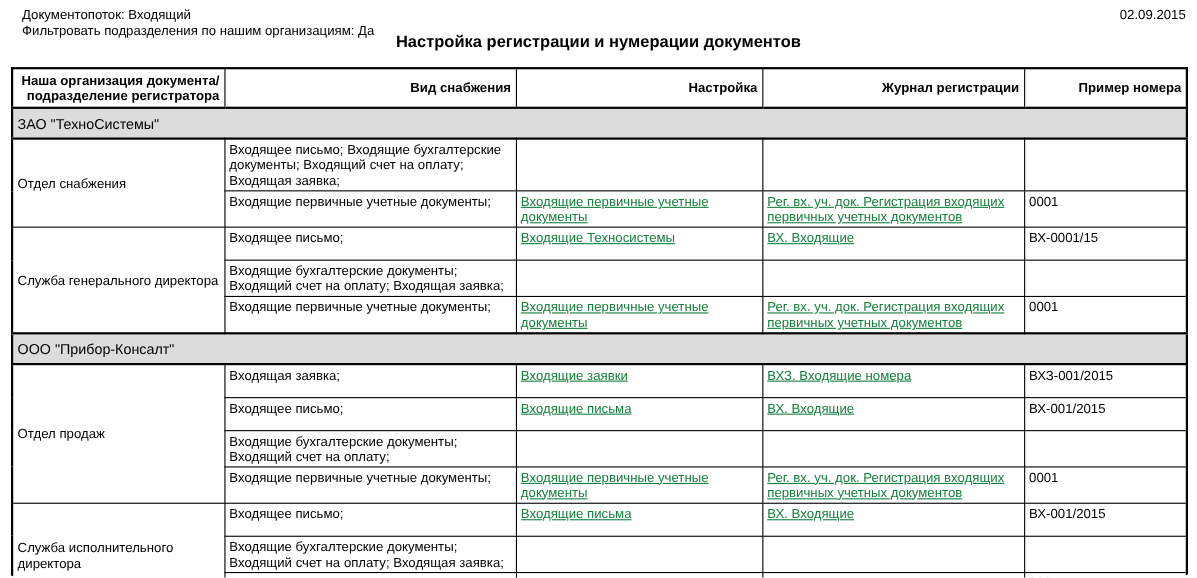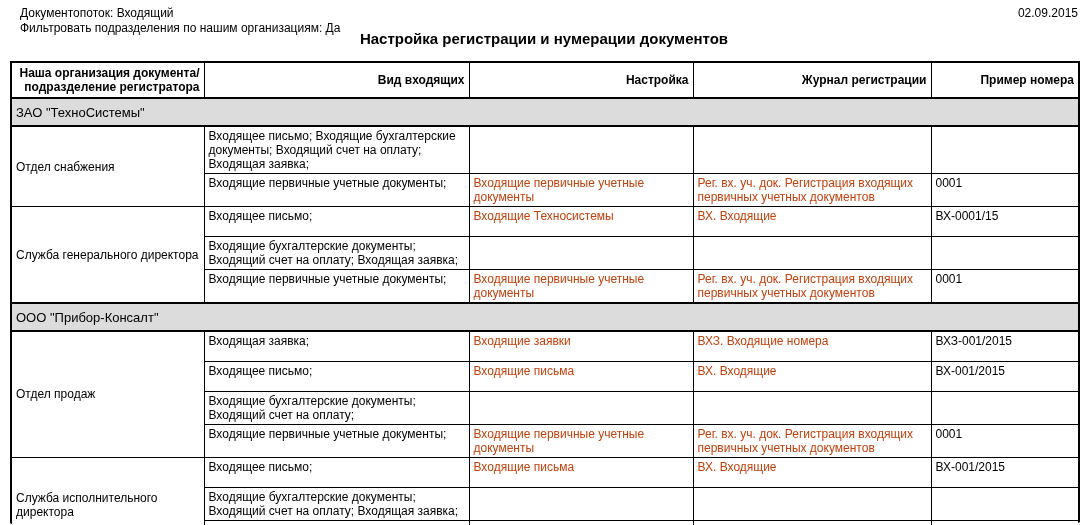--- a/index.html
+++ b/index.html
@@ -73,21 +73,22 @@
   td.dept-cell {
     vertical-align: middle;
     line-height: 14px;
   }
   td.data-cell {
     vertical-align: top;
     line-height: 14px;
   }
   tr.data-row { height: 30px; }
   .link {
-    color: #c2410c;
+    color: #15803d;
+    text-decoration: underline;
     cursor: pointer;
     text-align: center;
   }
 </style>
 </head>
 <body>
 
 <div class="page">
   <div class="top-area">
     <div class="meta-left">
@@ -102,21 +103,21 @@
     <colgroup>
         <col style="width: 193px;">
         <col style="width: 265px;">
         <col style="width: 224px;">
         <col style="width: 238px;">
         <col style="width: 148px;">
       </colgroup>
     <thead>
       <tr>
           <th>Наша организация документа/ подразделение регистратора</th>
-          <th>Вид входящих</th>
+          <th>Вид снабжения</th>
           <th>Настройка</th>
           <th>Журнал регистрации</th>
           <th>Пример номера</th>
         </tr>
     </thead>
     <tbody>
         <tr class="group-row">
           <td class="" colspan="5">ЗАО "ТехноСистемы"</td>
         </tr>
         <tr class="data-row">

